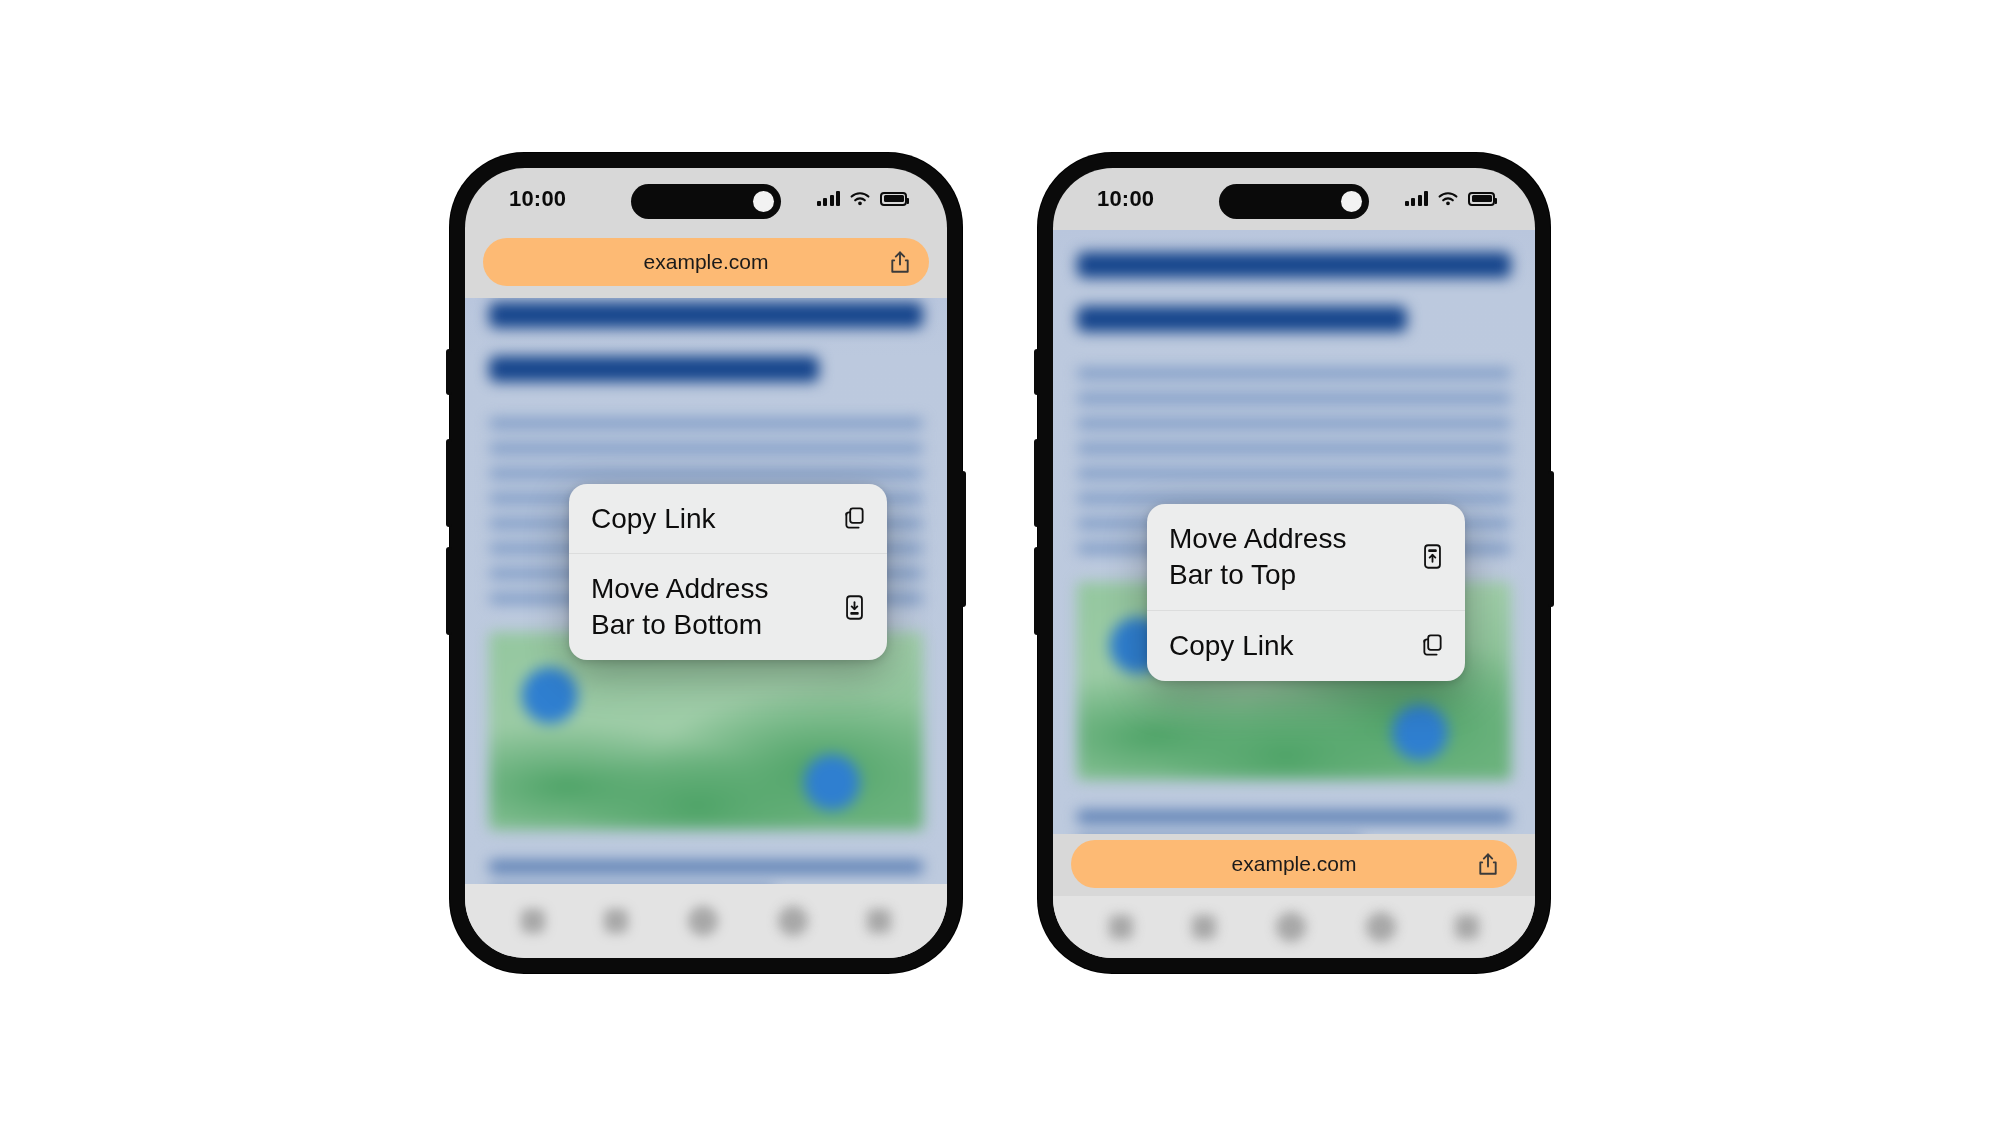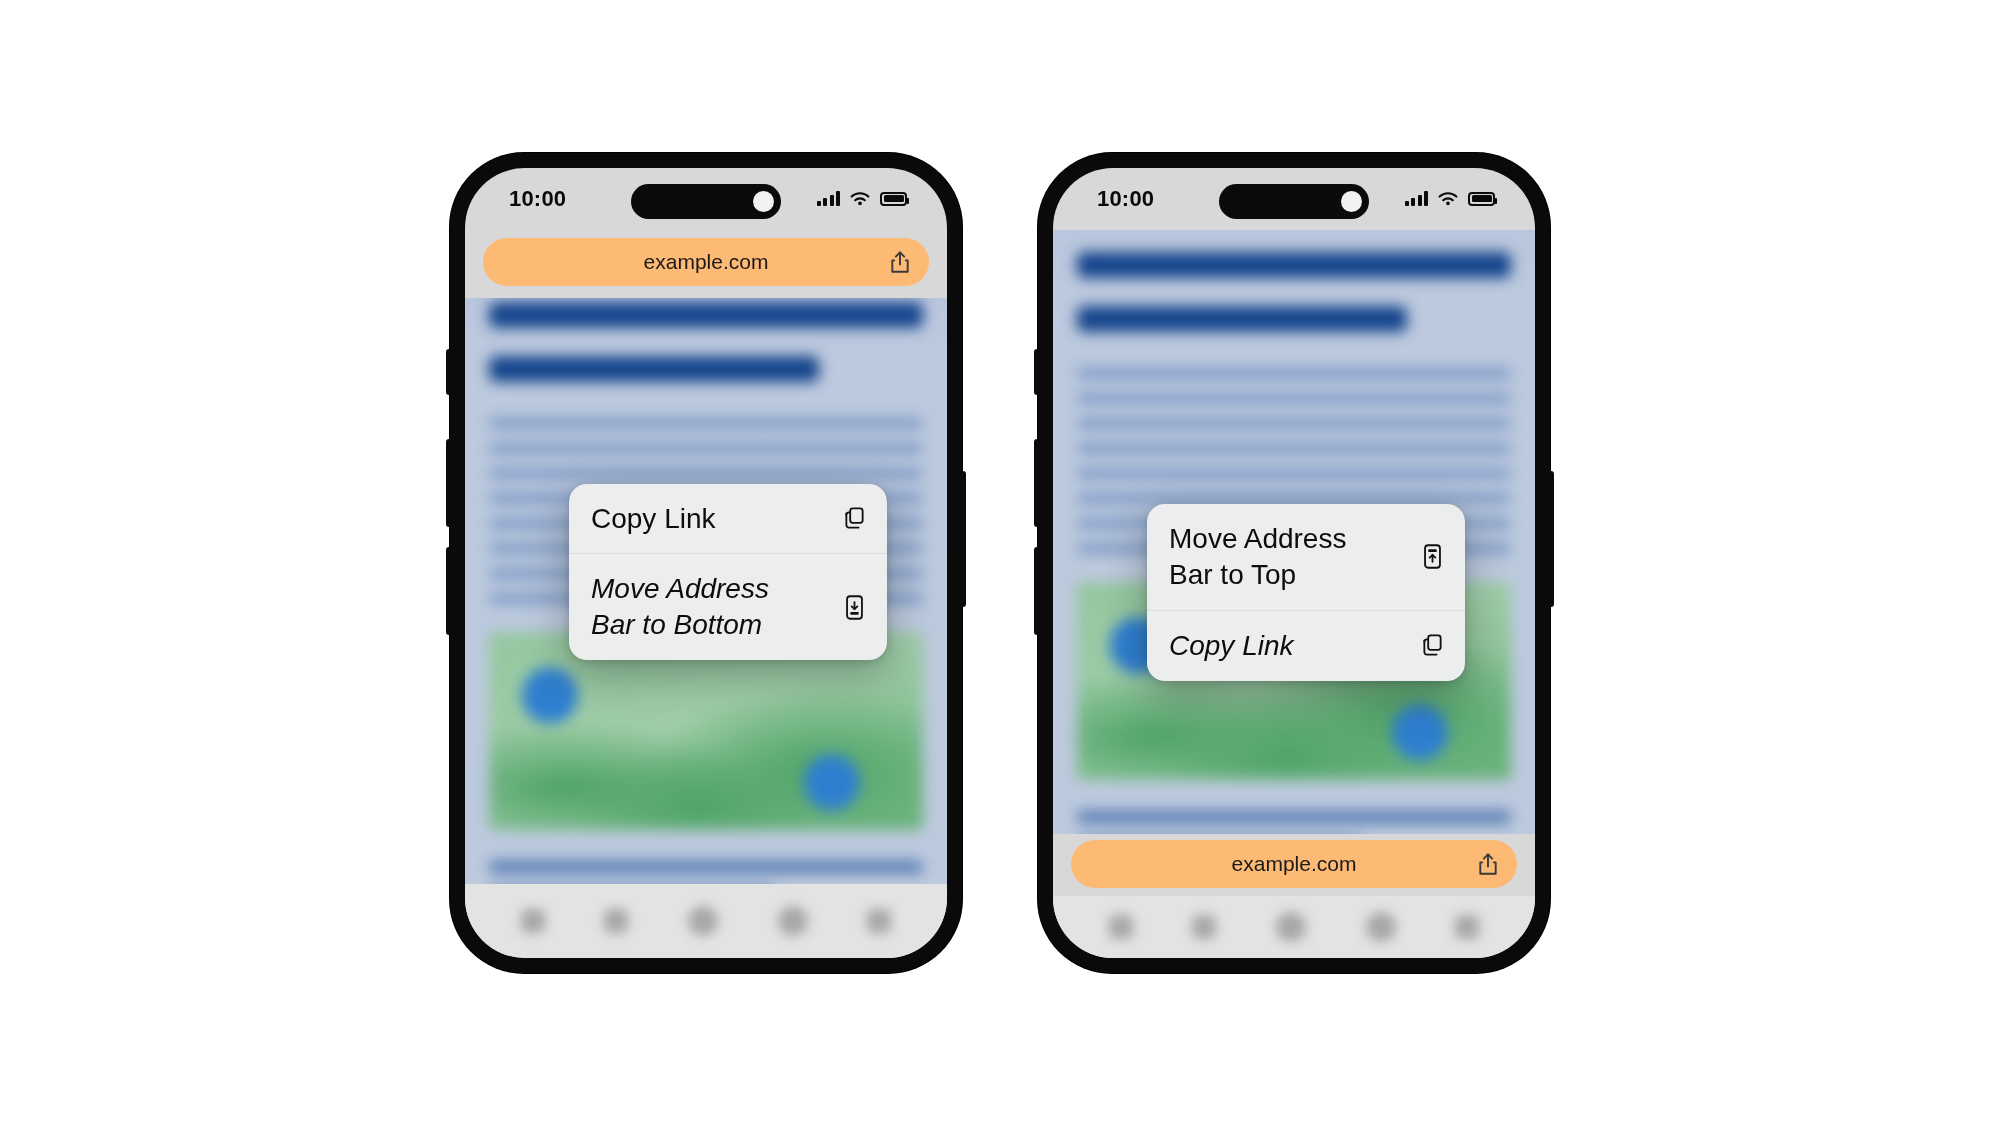--- a/index.html
+++ b/index.html
@@ -242,21 +242,21 @@
   .ctx-right { left: 94px;  bottom: 153px; }
 
   .ctx-item {
     display: flex;
     align-items: center;
     justify-content: space-between;
     padding: 17px 20px 17px 22px;
     gap: 14px;
     min-height: 30px;
   }
-  .ctx-item + .ctx-item { border-top: 1.5px solid #dcdddd; font-style: italic; }
+  .ctx-item + .ctx-item { border-top: 1.5px solid #dcdddd; }
   .ctx-label {
     font-size: 28px;
     color: #0d0d0d;
     line-height: 1.28;
     max-width: 215px;
   }
   .ctx-icon {
     flex: 0 0 auto;
     width: 26px;
     height: 28px;

